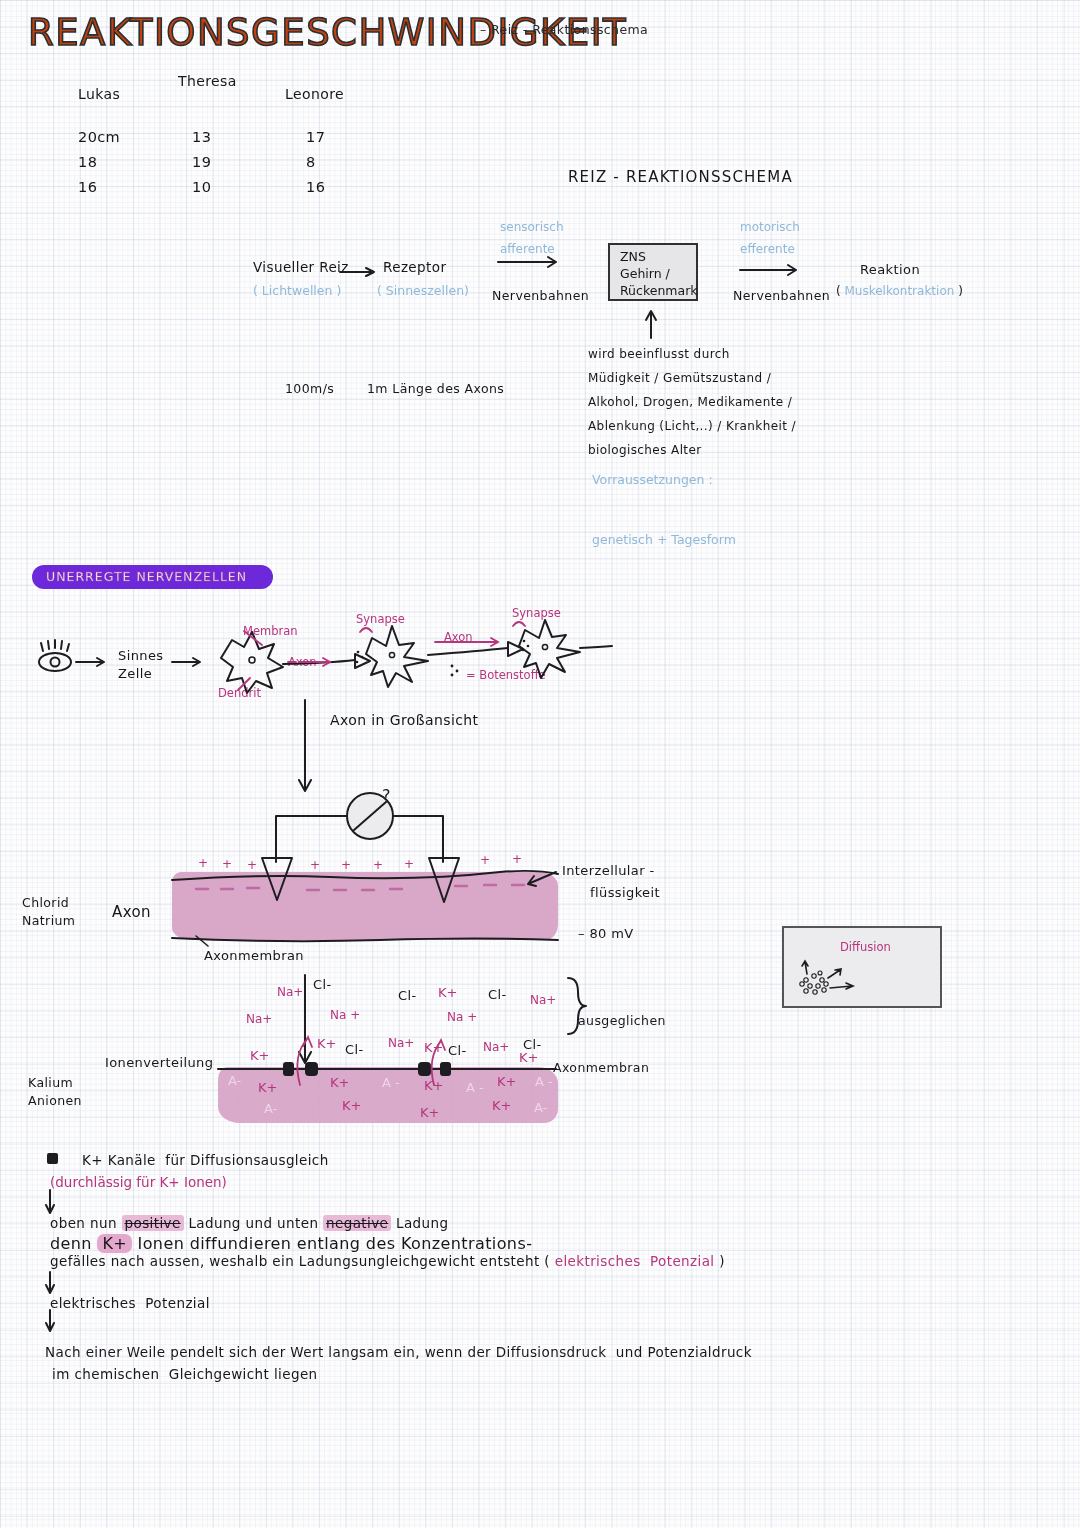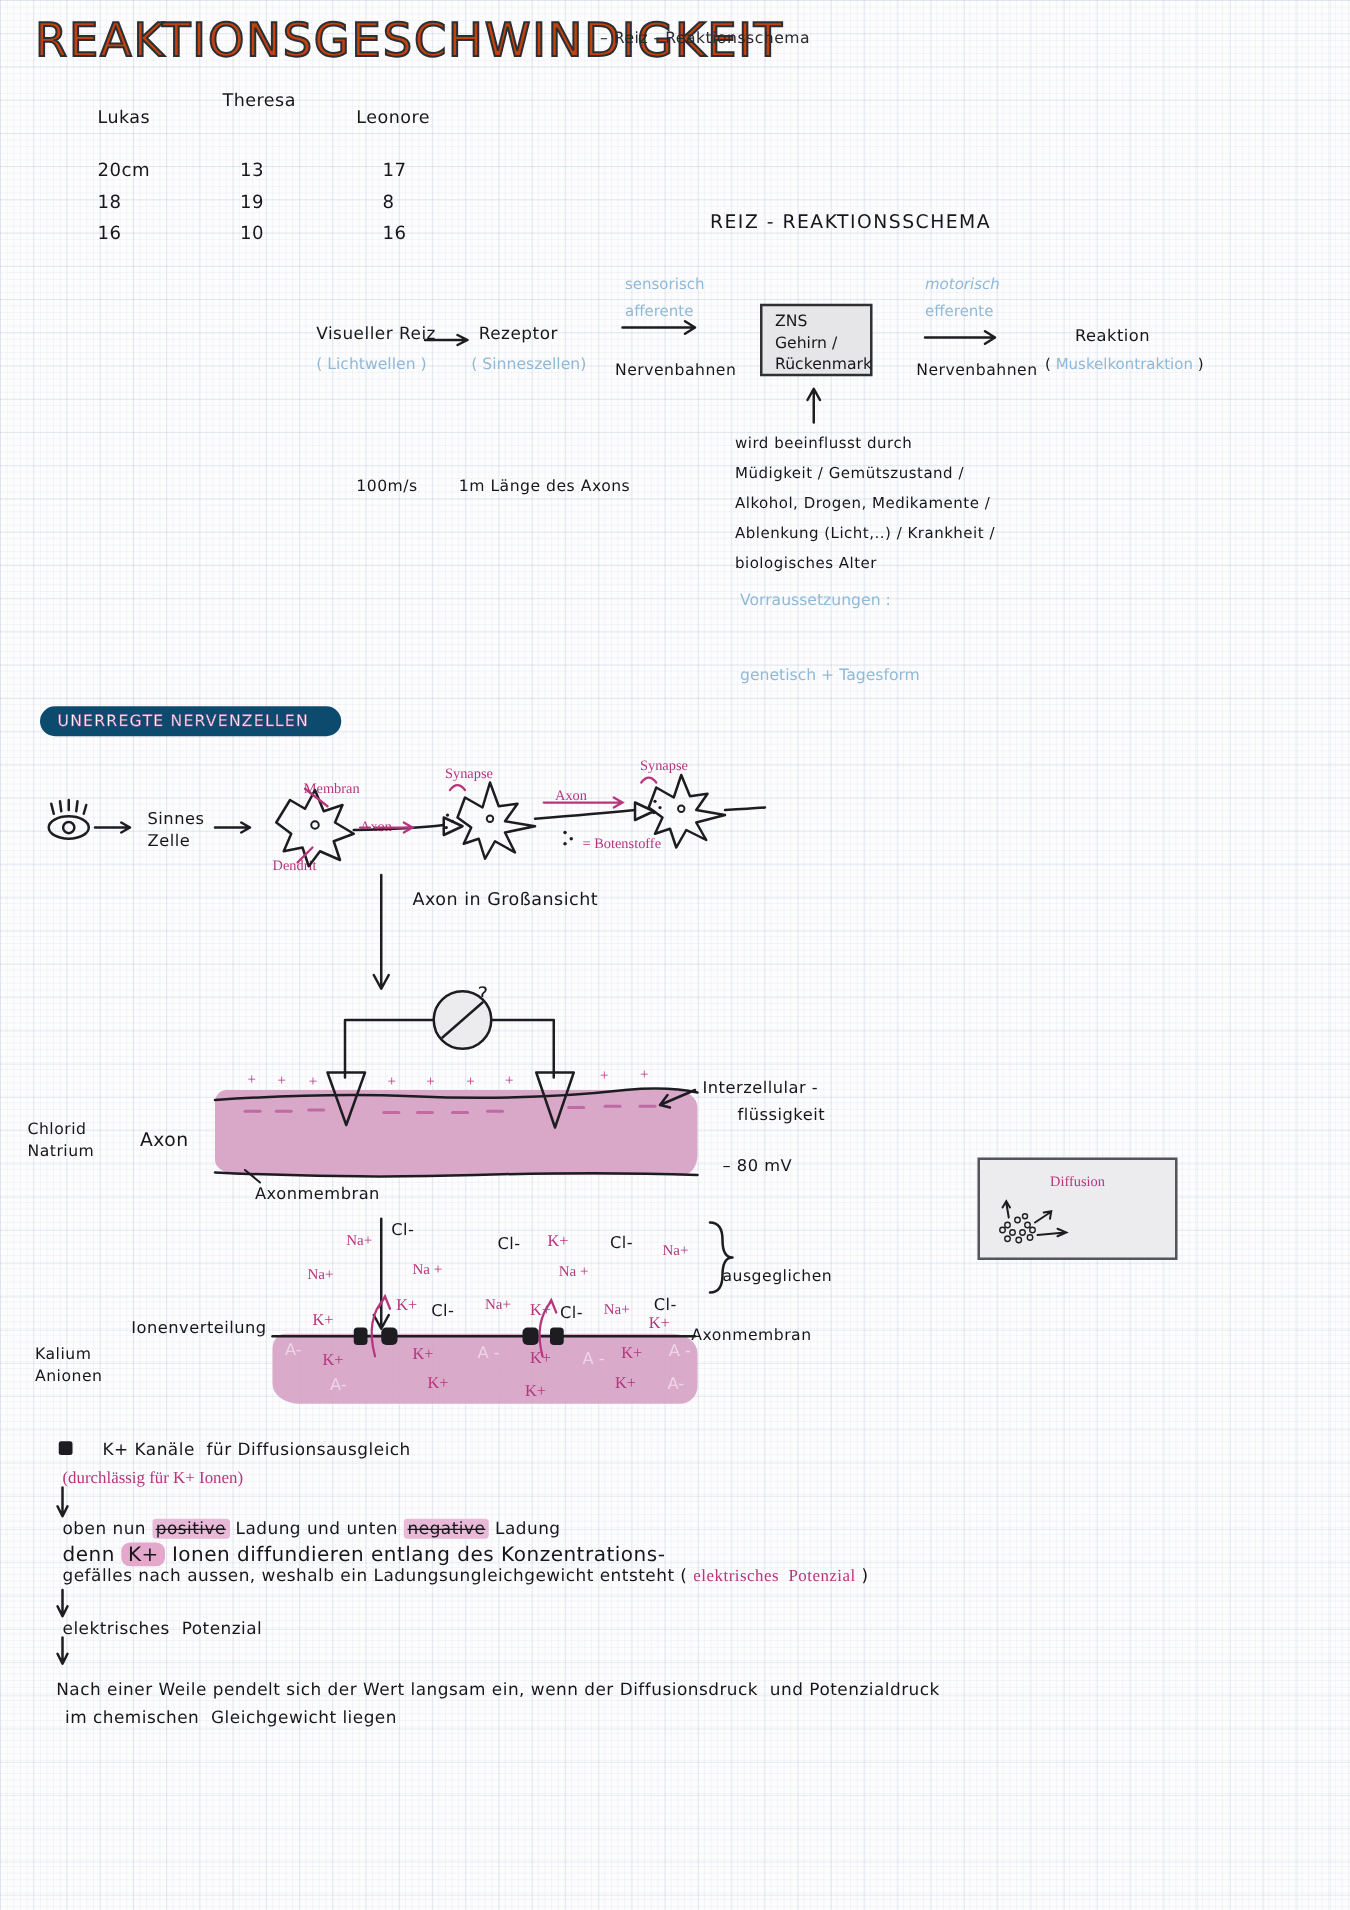--- a/index.html
+++ b/index.html
@@ -20,21 +20,21 @@
   }
   #paper::after{
     content:"";position:absolute;inset:0;
     background-image:
       linear-gradient(to right, rgba(150,165,195,.10) 1px, transparent 1px),
       linear-gradient(to bottom, rgba(150,165,195,.10) 1px, transparent 1px);
     background-size:5.32px 5.32px;
   }
   .l{position:absolute;white-space:pre;line-height:1.25;}
   .hand{font-family:"DejaVu Sans", sans-serif;color:#17171b;letter-spacing:.4px;}
-  .pink{color:#b6357d;font-family:Liberation Serif, serif;}
+  .pink{color:#b6357d;}
   .blue{color:#8fb9d8;}
 
   
   #title{
     position:absolute;left:28px;top:10px;
     font-family:"DejaVu Sans", sans-serif;
     font-size:37px;font-weight:normal;letter-spacing:1.5px;
     color:#c2410c;
     -webkit-text-stroke:1.6px #2b2f33;
     text-shadow:0 0 0 #2b2f33;
@@ -55,21 +55,21 @@
   #diffbox{
     position:absolute;left:782px;top:926px;width:156px;height:78px;
     border:2px solid #54555a;background:#ececee;
   }
   #diffbox .cap{position:absolute;left:56px;top:12px;font-size:11.5px;}
 
   
   #pill{
     position:absolute;left:32px;top:565px;
     padding:4px 26px 5px 14px;border-radius:13px;
-    background:#0c4a6e;color:#ffffff;font-size:12.5px;letter-spacing:1px;
+    background:#6d28d9;color:#ffffff;font-size:12.5px;letter-spacing:1px;
     -webkit-text-stroke:.4px #b0559a;
   }
   .hl{background:#e9b9d8;border-radius:3px;padding:0 3px;}
   .hlk{background:#e4a8cd;border-radius:7px;padding:0 5px;color:#17171b;}
   .strike{text-decoration:line-through;text-decoration-thickness:1.4px;}
 
   
   #axonbar{
     position:absolute;left:172px;top:872px;width:386px;height:68px;
     background:#d9a7c8;
@@ -120,21 +120,21 @@
 <div class="l blue" style="left:500px;top:220px;font-size:12px;">sensorisch</div>
 <div class="l blue" style="left:500px;top:242px;font-size:12px;">afferente</div>
 <div class="l hand" style="left:492px;top:288px;font-size:12.5px;">Nervenbahnen</div>
 
 <div id="zns">
   <span>ZNS</span><br>
   <span>Gehirn /</span><br>
   <span>Rückenmark</span>
 </div>
 
-<div class="l blue" style="left:740px;top:220px;font-size:12px;font-style:italic;">motorisch</div>
+<div class="l blue" style="left:740px;top:220px;font-size:12px;">motorisch</div>
 <div class="l blue" style="left:740px;top:242px;font-size:12px;">efferente</div>
 <div class="l hand" style="left:733px;top:288px;font-size:12.5px;">Nervenbahnen</div>
 
 <div class="l hand" style="left:860px;top:262px;font-size:13px;">Reaktion</div>
 <div class="l" style="left:836px;top:284px;font-size:12px;color:#17171b;">(&nbsp;<span class="blue" id="rsub">Muskelkontraktion</span>&nbsp;)</div>
 
 <div class="l hand" style="left:285px;top:381px;font-size:12.5px;">100m/s</div>
 <div class="l hand" style="left:367px;top:381px;font-size:12.5px;">1m Länge des Axons</div>
 
 <div class="l hand" style="left:588px;top:347px;font-size:12px;">wird beeinflusst durch</div>

